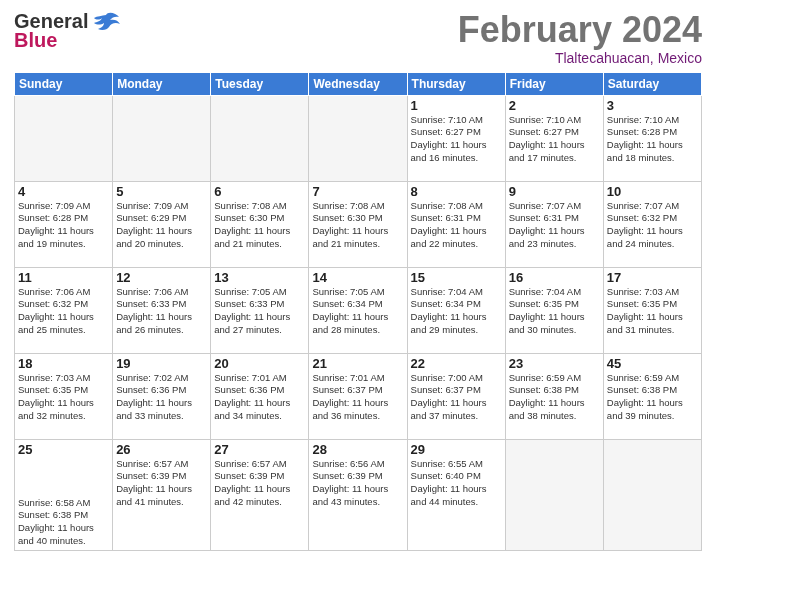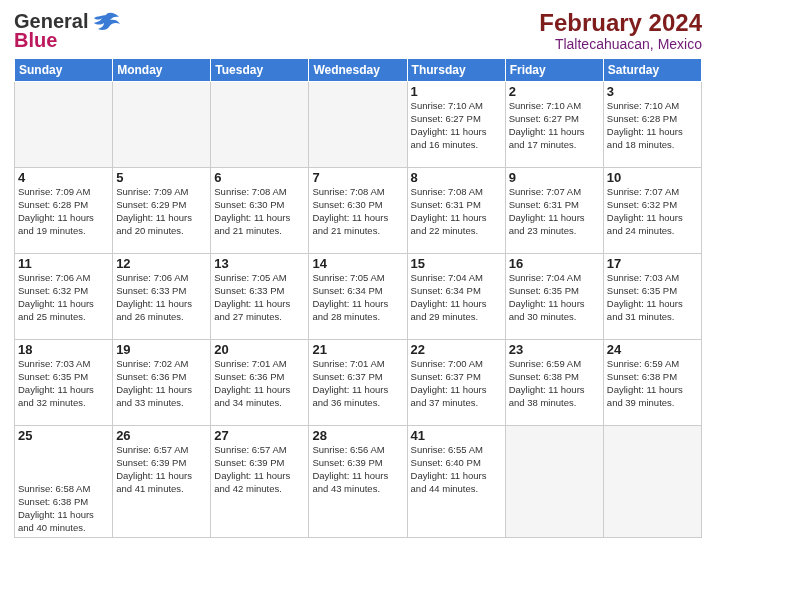--- a/index.html
+++ b/index.html
@@ -29,23 +29,23 @@
     }
     .logo-row {
       display: flex;
       align-items: center;
       gap: 2px;
     }
     .title-block {
       text-align: right;
     }
     .month-year {
-      font-size: 24px;
+      font-size: 36px;
       font-weight: bold;
-      color: #7f1d1d;
+      color: #737373;
       line-height: 1.1;
     }
     .location {
       font-size: 14px;
       color: #701a75;
     }
     .calendar {
       width: 100%;
       border-collapse: collapse;
       table-layout: fixed;
@@ -260,21 +260,21 @@
 Sunset: 6:37 PM
 Daylight: 11 hours and 37 minutes.</div>
           </td>
           <td>
             <span class="day-num">23</span>
             <div class="day-info" style="white-space: pre-line;">Sunrise: 6:59 AM
 Sunset: 6:38 PM
 Daylight: 11 hours and 38 minutes.</div>
           </td>
           <td>
-            <span class="day-num">24</span>
+            <span class="day-num">45</span>
             <div class="day-info" style="white-space: pre-line;">Sunrise: 6:59 AM
 Sunset: 6:38 PM
 Daylight: 11 hours and 39 minutes.</div>
           </td>
         </tr>
         <tr>
           <td>
             <span class="day-num">25</span>
             <div class="day-info" style="white-space: pre-line; margin-top: 40px;">Sunrise: 6:58 AM
 Sunset: 6:38 PM
@@ -292,21 +292,21 @@
 Sunset: 6:39 PM
 Daylight: 11 hours and 42 minutes.</div>
           </td>
           <td>
             <span class="day-num">28</span>
             <div class="day-info" style="white-space: pre-line;">Sunrise: 6:56 AM
 Sunset: 6:39 PM
 Daylight: 11 hours and 43 minutes.</div>
           </td>
           <td>
-            <span class="day-num">41</span>
+            <span class="day-num">29</span>
             <div class="day-info" style="white-space: pre-line;">Sunrise: 6:55 AM
 Sunset: 6:40 PM
 Daylight: 11 hours and 44 minutes.</div>
           </td>
           <td class="empty"></td>
           <td class="empty"></td>
         </tr>
       </tbody>
   </table>
 </div>

